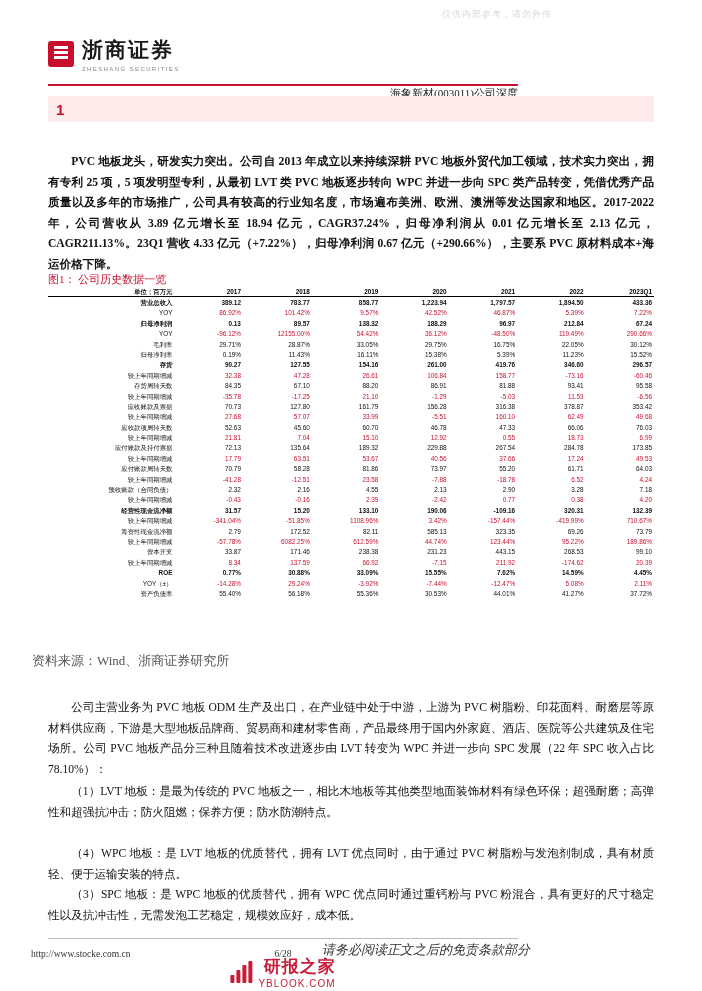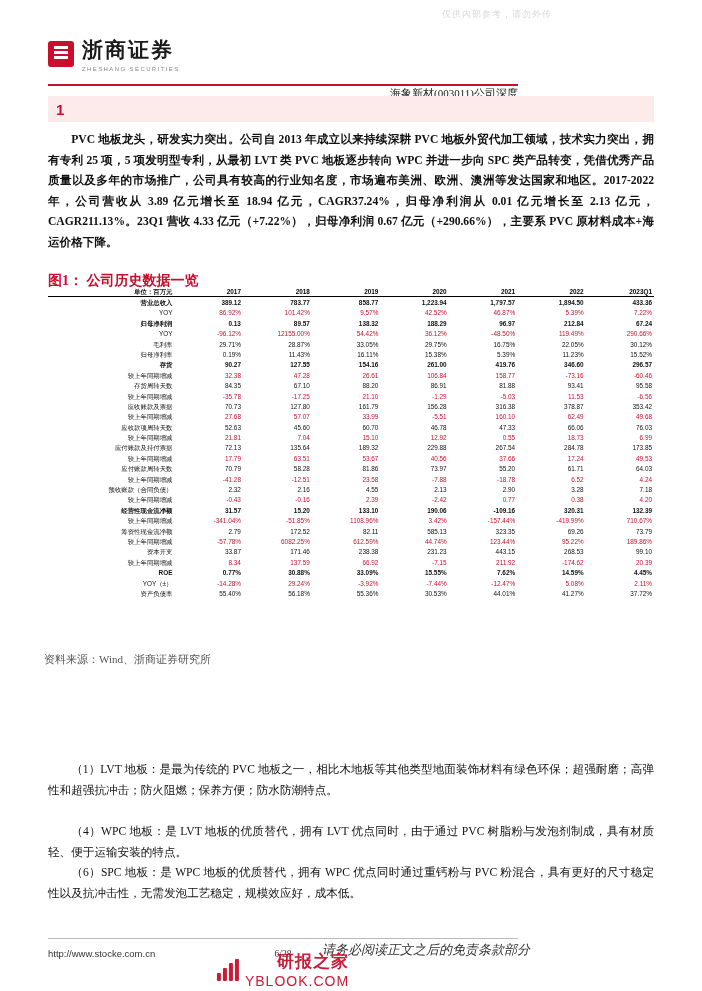--- a/index.html
+++ b/index.html
@@ -61,27 +61,28 @@
     color:#c8102e;font-size:15px;font-weight:bold;margin-left:6px;
     font-family:"Liberation Sans", sans-serif;
   }
 
   
   .para{
     position:absolute;left:48px;width:606px;
     font-size:11.6px;line-height:20.5px;color:#111;text-align:justify;
     text-indent:2em;
     font-weight:bold;
+    margin-top:22px;
   }
   .para.normal{font-weight:normal;}
 
   
   .fig-cap{
-    position:absolute;left:48px;top:272px;font-size:14px;color:#c8102e;
-    font-weight:bold;
+    position:absolute;left:48px;top:272px;font-size:11px;color:#c8102e;
+    font-weight:normal;
   }
 
   
   .tbl-wrap{
     position:absolute;left:48px;top:286px;width:606px;
   }
   table.fin{
     border-collapse:collapse;width:606px;
     font-size:6.4px;
     font-family:"Liberation Sans", sans-serif;
@@ -96,47 +97,47 @@
   }
   table.fin td.val{
     text-align:right;width:68px;
   }
   .row-head td{font-weight:bold;border-bottom:1px solid #000;}
   .row-head td.lbl{text-align:right;}
   .red{color:#c8102e;}
   .blk{color:#111;}
   .bold{font-weight:bold;}
   .src{
-    position:absolute;left:44px;top:652px;font-size:11px;color:#555;
+    position:absolute;left:32px;top:652px;font-size:13px;color:#555;
   }
 
   
   .footer-rule{
     position:absolute;left:48px;right:48px;bottom:52px;height:1px;background:#bbb;
   }
   .footer-left{
-    position:absolute;left:48px;bottom:32px;font-size:9.5px;color:#333;
-    font-family:Liberation Sans, sans-serif;
+    position:absolute;left:31px;bottom:32px;font-size:9.5px;color:#333;
+    font-family:Liberation Serif, serif;
   }
   .footer-center{
     position:absolute;left:0;right:0;bottom:32px;text-align:center;font-size:9.5px;color:#333;
   }
   .footer-right{
     position:absolute;right:36px;bottom:32px;font-size:13px;color:#333;font-style:italic;
   }
 
   
   .bw{
     position:absolute;left:50%;transform:translateX(-50%);bottom:2px;
     display:flex;align-items:center;gap:6px;opacity:0.95;text-align:right;
   }
   .bw-bars{display:flex;align-items:flex-end;gap:2px;height:22px;}
   .bw-bars i{display:block;width:4px;background:#c8102e;border-radius:1px;}
   .bw-t1{font-size:17px;font-weight:bold;color:#c8102e;font-family:"Liberation Sans", sans-serif;letter-spacing:1px;}
-  .bw-t2{font-size:14px;color:#c8102e;font-family:"Liberation Sans", sans-serif;letter-spacing:1px;}
+  .bw-t2{font-size:10px;color:#c8102e;font-family:"Liberation Sans", sans-serif;letter-spacing:1px;}
 </style>
 </head>
 <body>
 
 <div class="page">
 
   <div class="top-watermark">仅供内部参考，请勿外传</div>
 
   <div class="header">
     <div class="logo-wrap">
@@ -460,23 +461,24 @@
             <td class="val blk">44.01%</td>
             <td class="val blk">41.27%</td>
             <td class="val blk">37.72%</td>
           </tr>
         </tbody>
     </table>
   </div>
 
   <div class="src">资料来源：Wind、浙商证券研究所</div>
 
+  <div class="para normal" style="top:676px;">公司主营业务为 PVC 地板 ODM 生产及出口，在产业链中处于中游，上游为 PVC 树脂粉、印花面料、耐磨层等原材料供应商，下游是大型地板品牌商、贸易商和建材零售商，产品最终用于国内外家庭、酒店、医院等公共建筑及住宅场所。公司 PVC 地板产品分三种且随着技术改进逐步由 LVT 转变为 WPC 并进一步向 SPC 发展（22 年 SPC 收入占比 78.10%）：</div>
   <div class="para normal" style="top:760px;">（1）LVT 地板：是最为传统的 PVC 地板之一，相比木地板等其他类型地面装饰材料有绿色环保；超强耐磨；高弹性和超强抗冲击；防火阻燃；保养方便；防水防潮特点。</div>
   <div class="para normal" style="top:822px;">（4）WPC 地板：是 LVT 地板的优质替代，拥有 LVT 优点同时，由于通过 PVC 树脂粉与发泡剂制成，具有材质轻、便于运输安装的特点。</div>
-  <div class="para normal" style="top:863px;">（6）SPC 地板：是 WPC 地板的优质替代，拥有 WPC 优点同时通过重钙粉与 PVC 粉混合，具有更好的尺寸稳定性以及抗冲击性，无需发泡工艺稳定，规模效应好，成本低。</div>
+  <div class="para normal" style="top:863px;">（3）SPC 地板：是 WPC 地板的优质替代，拥有 WPC 优点同时通过重钙粉与 PVC 粉混合，具有更好的尺寸稳定性以及抗冲击性，无需发泡工艺稳定，规模效应好，成本低。</div>
 
   <div class="footer-rule"></div>
   <div class="footer-left">http://www.stocke.com.cn</div>
   <div class="footer-center">6/28</div>
   <div class="footer-right">请务必阅读正文之后的免责条款部分</div>
 
   <div class="bw">
     <div class="bw-bars">
       <i style="height:8px"></i>
         <i style="height:13px"></i>

